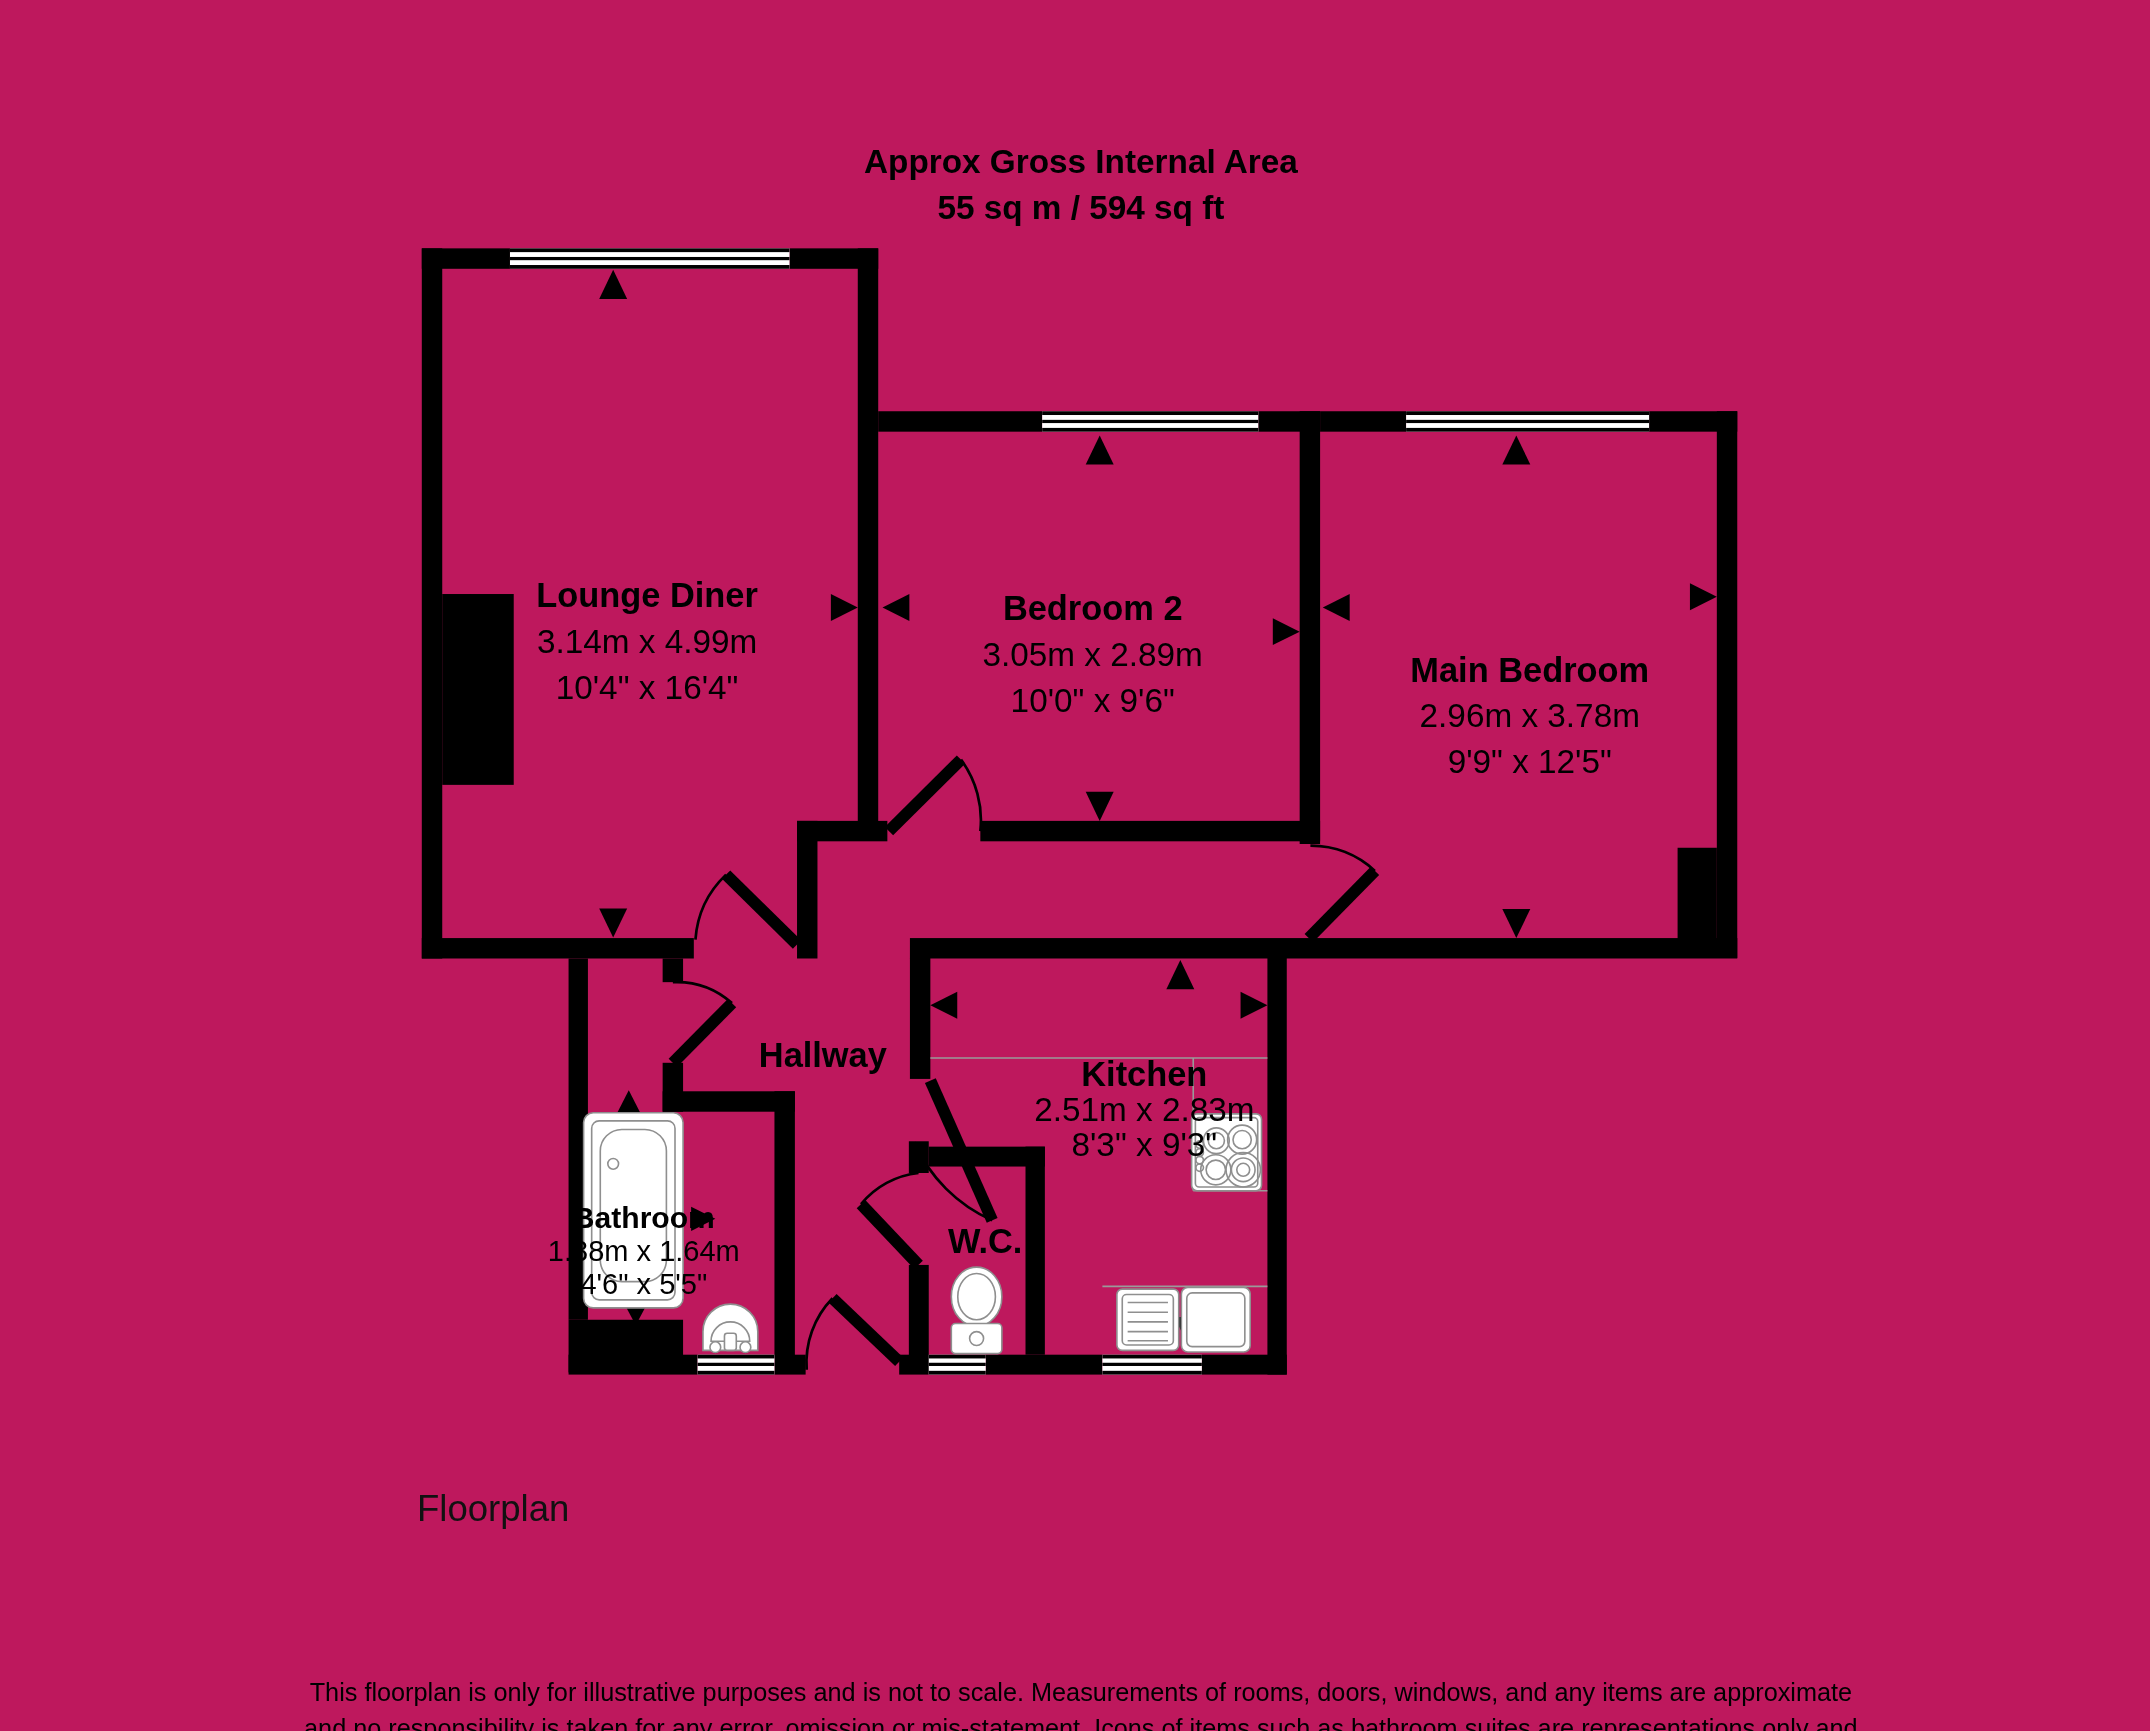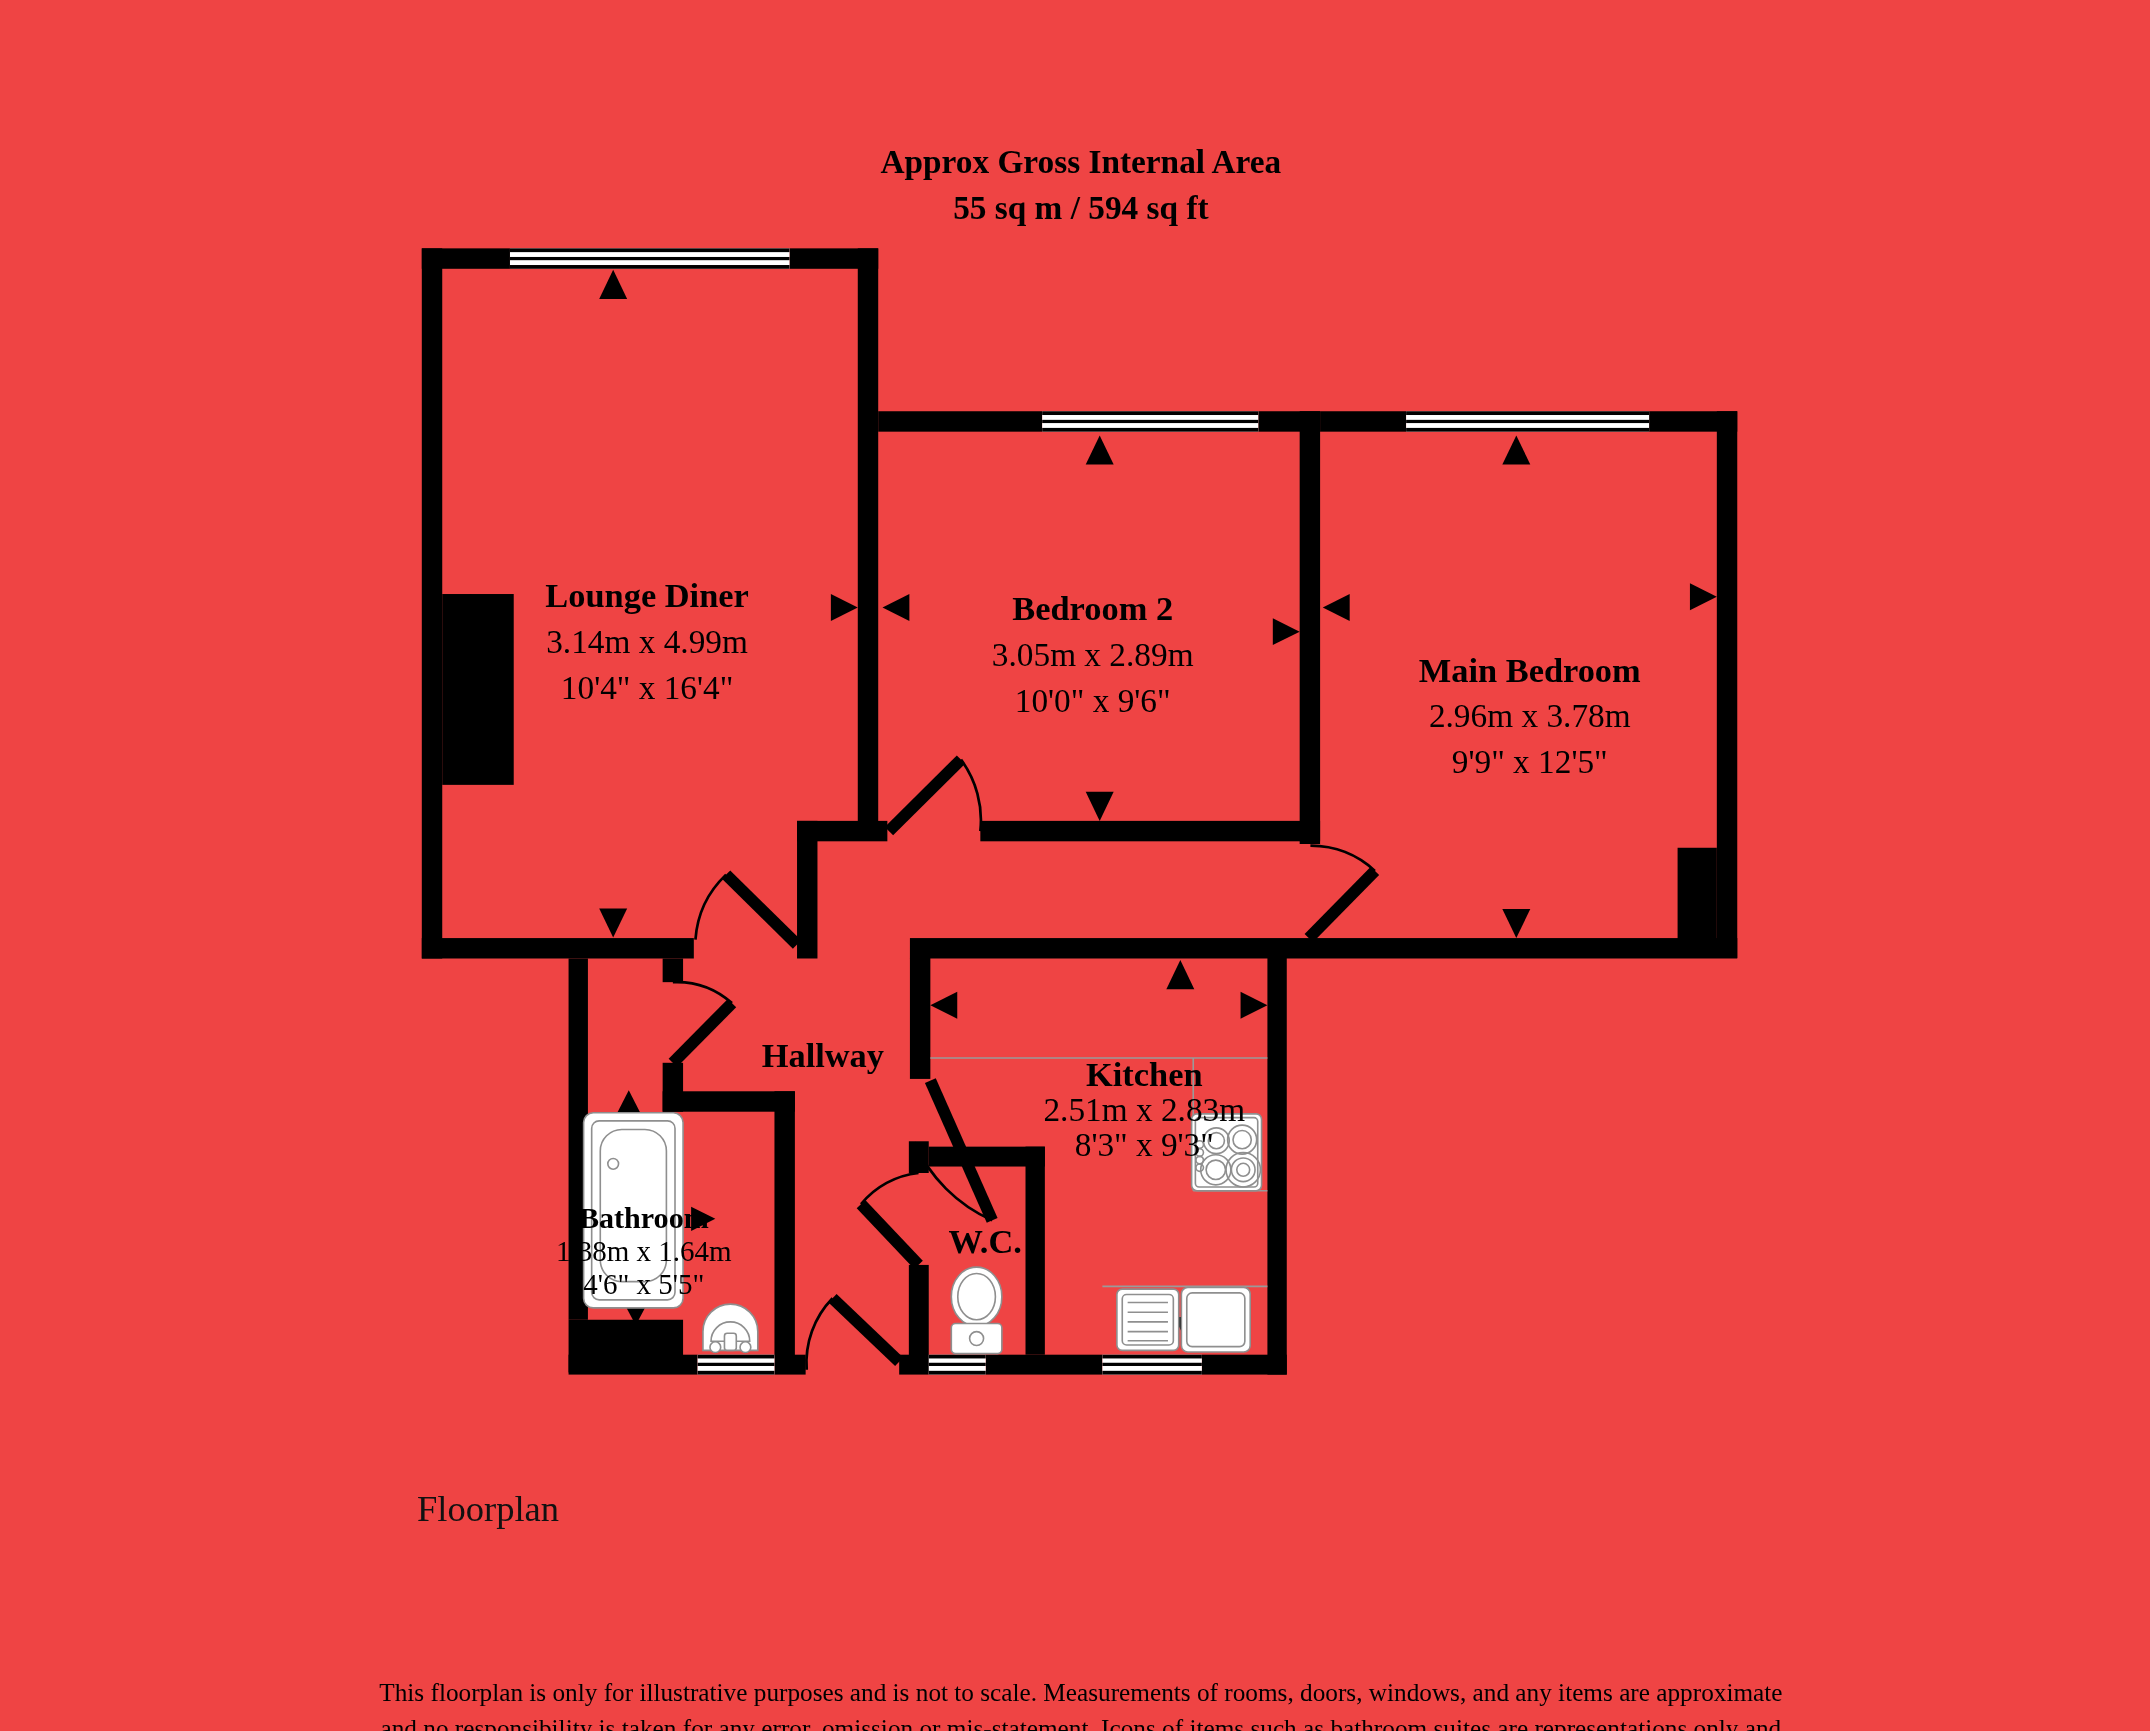--- a/index.html
+++ b/index.html
@@ -1,17 +1,17 @@
 <!DOCTYPE html>
 <html style="font-size:8.6px"><head>
 <meta charset="utf-8">
 <style>
   html,body{margin:0;padding:0;background:#ffffff;}
-  #stage{position:relative;width:2151px;height:1731px;background:#ef4444;overflow:hidden;
-         font-family:Liberation Serif, serif;}
+  #stage{position:relative;width:2151px;height:1731px;background:#be185d;overflow:hidden;
+         font-family:Liberation Sans, sans-serif;}
   svg{position:absolute;left:0;top:0;}
   .wall{fill:#000000;stroke:none;}
   .winband{fill:#ffffff;}
   .winline{fill:#000000;}
   .leaf{stroke:#000000;stroke-width:22;stroke-linecap:butt;fill:none;}
   .arc{stroke:#000000;stroke-width:5;fill:none;}
   .arrow{fill:#000000;}
   .fix{fill:#ffffff;stroke:#8f8f8f;stroke-width:3;}
   .fixthin{fill:none;stroke:#8f8f8f;stroke-width:3;}
   .counter{fill:none;stroke:#9a9a9a;stroke-width:3;}

